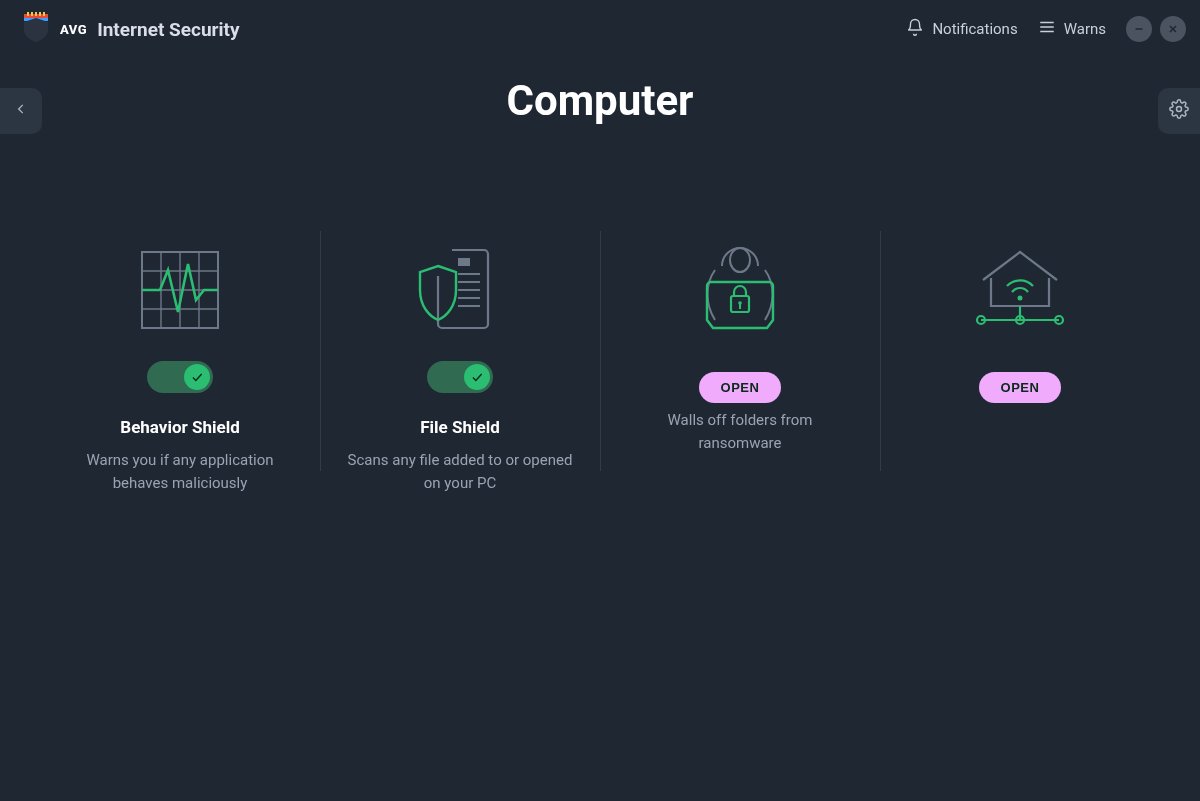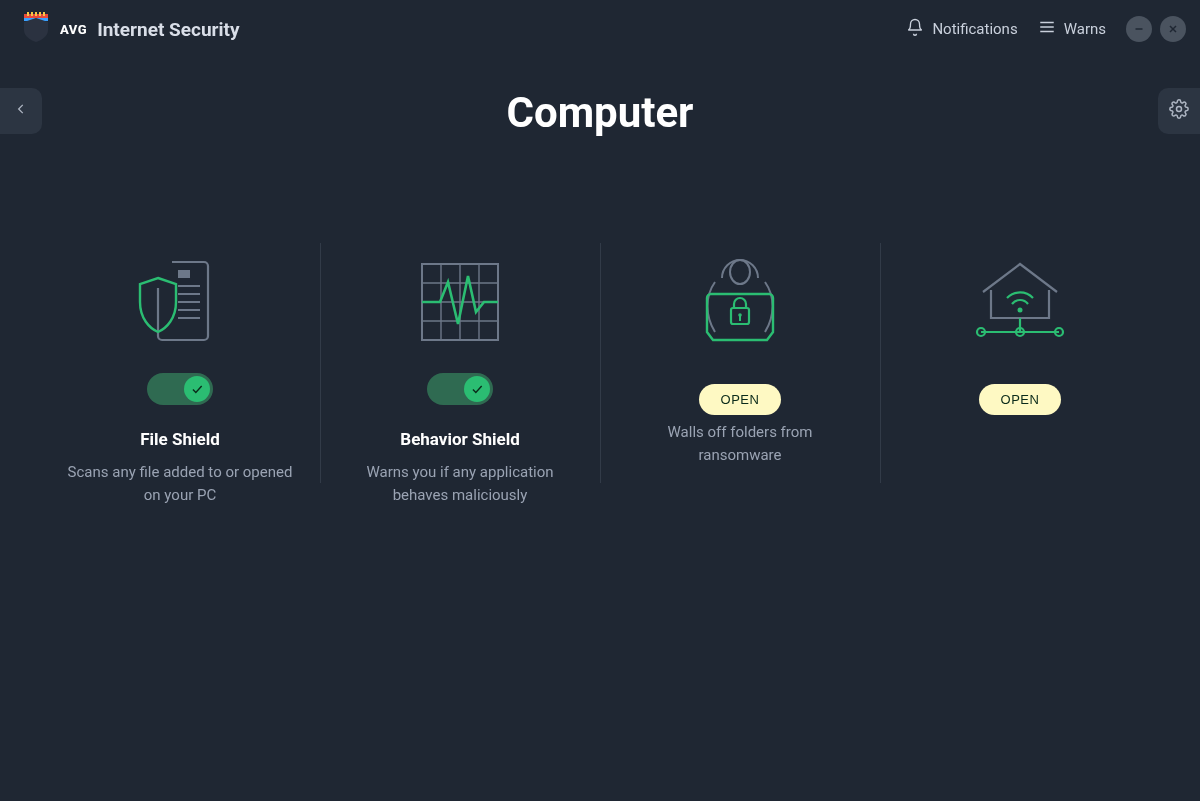--- a/index.html
+++ b/index.html
@@ -71,21 +71,21 @@
     display: flex;
     align-items: center;
     justify-content: center;
     cursor: pointer;
   }
   .side-pill.left { left: 0; border-radius: 0 10px 10px 0; }
   .side-pill.right { right: 0; border-radius: 10px 0 0 10px; }
   .side-pill svg { stroke: #aeb6c3; }
 
   
-  .title-area { text-align: center; margin-top: 30px; }
+  .title-area { text-align: center; margin-top: 18px; }
   .page-title {
     font-size: 42px;
     font-weight: 700;
     color: #fff;
   }
   .page-subtitle {
     margin-top: 14px;
     font-size: 18px;
     color: #9aa3b3;
   }
@@ -142,23 +142,23 @@
     border-radius: 50%;
     background: #2bbd72;
     display: flex;
     align-items: center;
     justify-content: center;
   }
   .toggle .knob svg { stroke: #0a2b1a; stroke-width: 2.4; }
 
   .open-btn {
     border: none;
-    background: #fef9c3;
+    background: #f0abfc;
     color: #0a2b1a;
-    font-weight: 400;
+    font-weight: 700;
     font-size: 13px;
     letter-spacing: 0.5px;
     padding: 8px 22px;
     border-radius: 18px;
     cursor: pointer;
     margin-top: 21px;
   }
 
   .card-title {
     margin-top: 20px;
@@ -251,20 +251,46 @@
 
 <div class="title-area">
   <div class="page-title">Computer</div>
 </div>
 
 <div class="cards">
 
   <div class="card">
     <div class="card-icon">
       <svg width="100" height="100" viewBox="0 0 100 100" fill="none">
+        <rect x="12" y="12" width="76" height="76" stroke="#6d7889" stroke-width="2"></rect>
+        <line x1="12" y1="31" x2="88" y2="31" stroke="#6d7889" stroke-width="1.4"></line>
+        <line x1="12" y1="50" x2="88" y2="50" stroke="#6d7889" stroke-width="1.4"></line>
+        <line x1="12" y1="69" x2="88" y2="69" stroke="#6d7889" stroke-width="1.4"></line>
+        <line x1="31" y1="12" x2="31" y2="88" stroke="#6d7889" stroke-width="1.4"></line>
+        <line x1="50" y1="12" x2="50" y2="88" stroke="#6d7889" stroke-width="1.4"></line>
+        <line x1="69" y1="12" x2="69" y2="88" stroke="#6d7889" stroke-width="1.4"></line>
+        <polyline points="12,50 30,50 38,30 48,72 58,24 66,60 74,50 88,50" stroke="#2bbd72" stroke-width="2.6"></polyline>
+      </svg>
+    </div>
+    <div class="card-ctrl">
+      <div class="toggle">
+        <div class="knob">
+          <svg width="14" height="14" viewBox="0 0 24 24" fill="none">
+              <polyline points="5 13 10 18 20 7"></polyline>
+            </svg>
+        </div>
+      </div>
+    </div>
+    <div class="card-title">Behavior Shield</div>
+    <div class="card-desc">Warns you if any application behaves maliciously</div>
+  </div>
+
+  <div class="card">
+    <div class="card-icon">
+      <svg width="100" height="100" viewBox="0 0 100 100" fill="none">
         <path d="M42 10 h32 a4 4 0 0 1 4 4 v70 a4 4 0 0 1-4 4 h-42 a4 4 0 0 1-4-4 v-48" stroke="#6d7889" stroke-width="2.2"></path>
         <rect x="48" y="18" width="12" height="8" fill="#6d7889"></rect>
         <line x1="48" y1="34" x2="70" y2="34" stroke="#6d7889" stroke-width="2"></line>
         <line x1="48" y1="42" x2="70" y2="42" stroke="#6d7889" stroke-width="2"></line>
         <line x1="48" y1="50" x2="70" y2="50" stroke="#6d7889" stroke-width="2"></line>
         <line x1="48" y1="58" x2="70" y2="58" stroke="#6d7889" stroke-width="2"></line>
         <line x1="48" y1="66" x2="70" y2="66" stroke="#6d7889" stroke-width="2"></line>
         <path d="M28 26 L46 32 V50 C46 66 37 76 28 80 C19 76 10 66 10 50 V32 Z" stroke="#2bbd72" stroke-width="2.4"></path>
       </svg>
     </div>
@@ -272,46 +298,20 @@
       <div class="toggle">
         <div class="knob">
           <svg width="14" height="14" viewBox="0 0 24 24" fill="none">
               <polyline points="5 13 10 18 20 7"></polyline>
             </svg>
         </div>
       </div>
     </div>
     <div class="card-title">File Shield</div>
     <div class="card-desc">Scans any file added to or opened on your PC</div>
-  </div>
-
-  <div class="card">
-    <div class="card-icon">
-      <svg width="100" height="100" viewBox="0 0 100 100" fill="none">
-        <rect x="12" y="12" width="76" height="76" stroke="#6d7889" stroke-width="2"></rect>
-        <line x1="12" y1="31" x2="88" y2="31" stroke="#6d7889" stroke-width="1.4"></line>
-        <line x1="12" y1="50" x2="88" y2="50" stroke="#6d7889" stroke-width="1.4"></line>
-        <line x1="12" y1="69" x2="88" y2="69" stroke="#6d7889" stroke-width="1.4"></line>
-        <line x1="31" y1="12" x2="31" y2="88" stroke="#6d7889" stroke-width="1.4"></line>
-        <line x1="50" y1="12" x2="50" y2="88" stroke="#6d7889" stroke-width="1.4"></line>
-        <line x1="69" y1="12" x2="69" y2="88" stroke="#6d7889" stroke-width="1.4"></line>
-        <polyline points="12,50 30,50 38,30 48,72 58,24 66,60 74,50 88,50" stroke="#2bbd72" stroke-width="2.6"></polyline>
-      </svg>
-    </div>
-    <div class="card-ctrl">
-      <div class="toggle">
-        <div class="knob">
-          <svg width="14" height="14" viewBox="0 0 24 24" fill="none">
-              <polyline points="5 13 10 18 20 7"></polyline>
-            </svg>
-        </div>
-      </div>
-    </div>
-    <div class="card-title">Behavior Shield</div>
-    <div class="card-desc">Warns you if any application behaves maliciously</div>
   </div>
 
   <div class="card">
     <div class="card-icon">
       <svg width="110" height="100" viewBox="0 0 110 100" fill="none">
         <path d="M55 8 a18 18 0 0 1 18 18" stroke="#6d7889" stroke-width="2"></path>
         <path d="M55 8 a18 18 0 0 0 -18 18" stroke="#6d7889" stroke-width="2"></path>
         <ellipse cx="55" cy="20" rx="10" ry="12" stroke="#6d7889" stroke-width="2"></ellipse>
         <path d="M30 30 C20 44 20 64 30 80" stroke="#6d7889" stroke-width="2"></path>
         <path d="M80 30 C90 44 90 64 80 80" stroke="#6d7889" stroke-width="2"></path>

